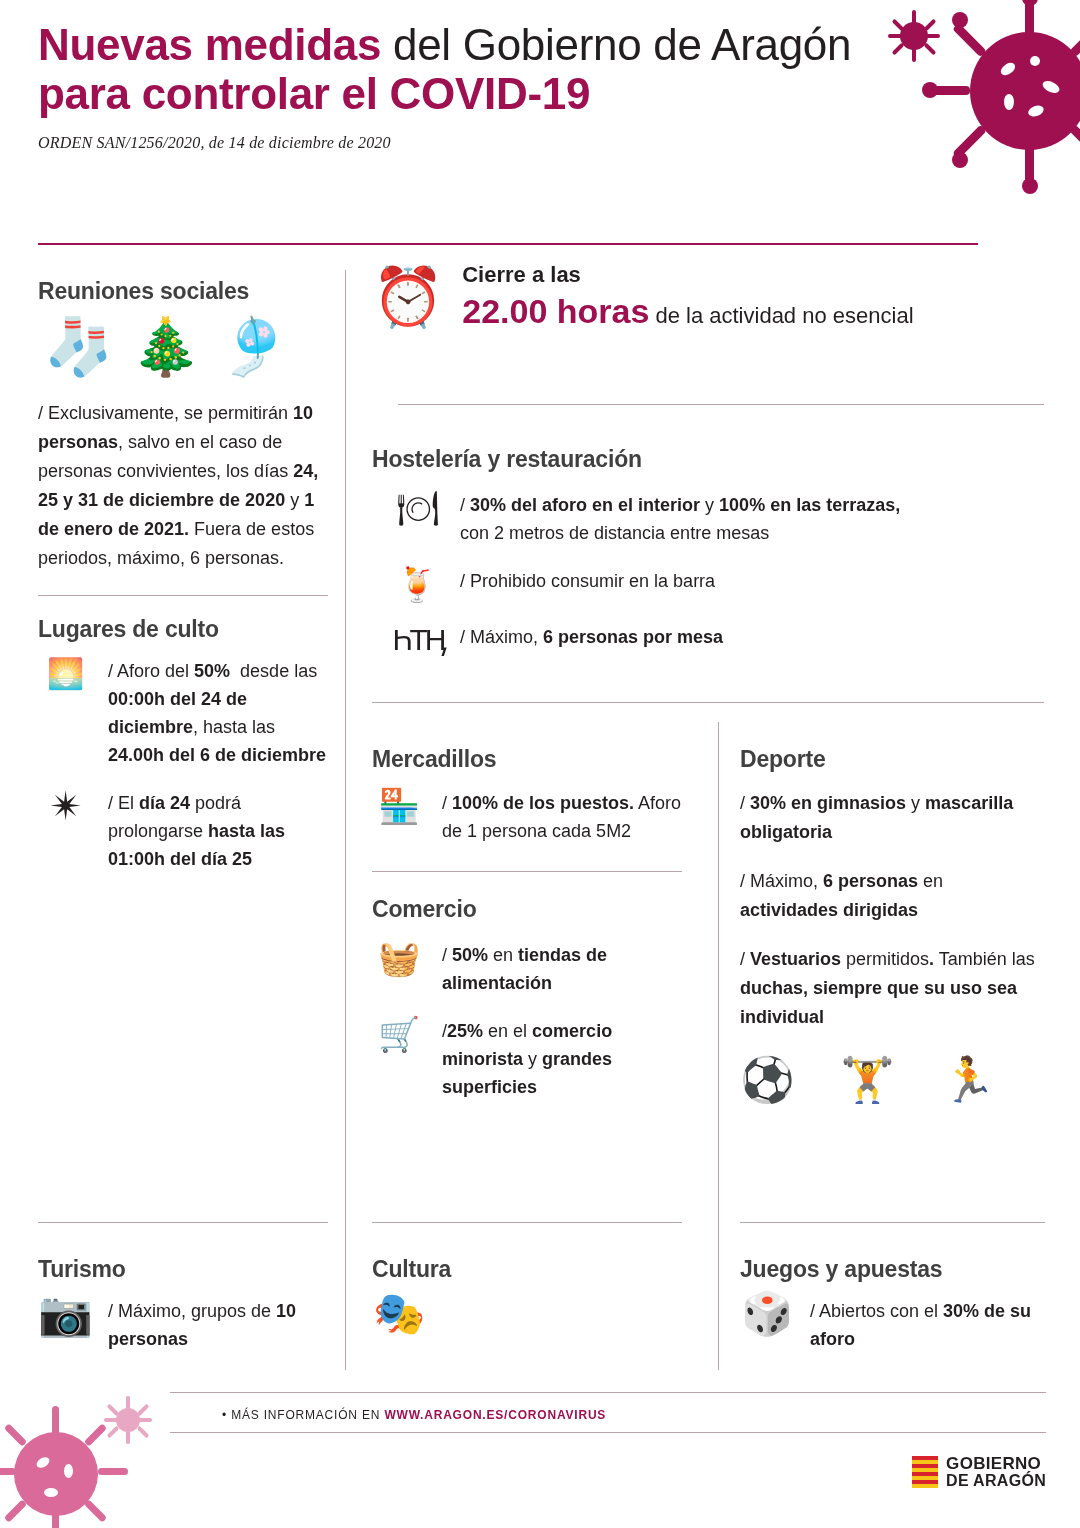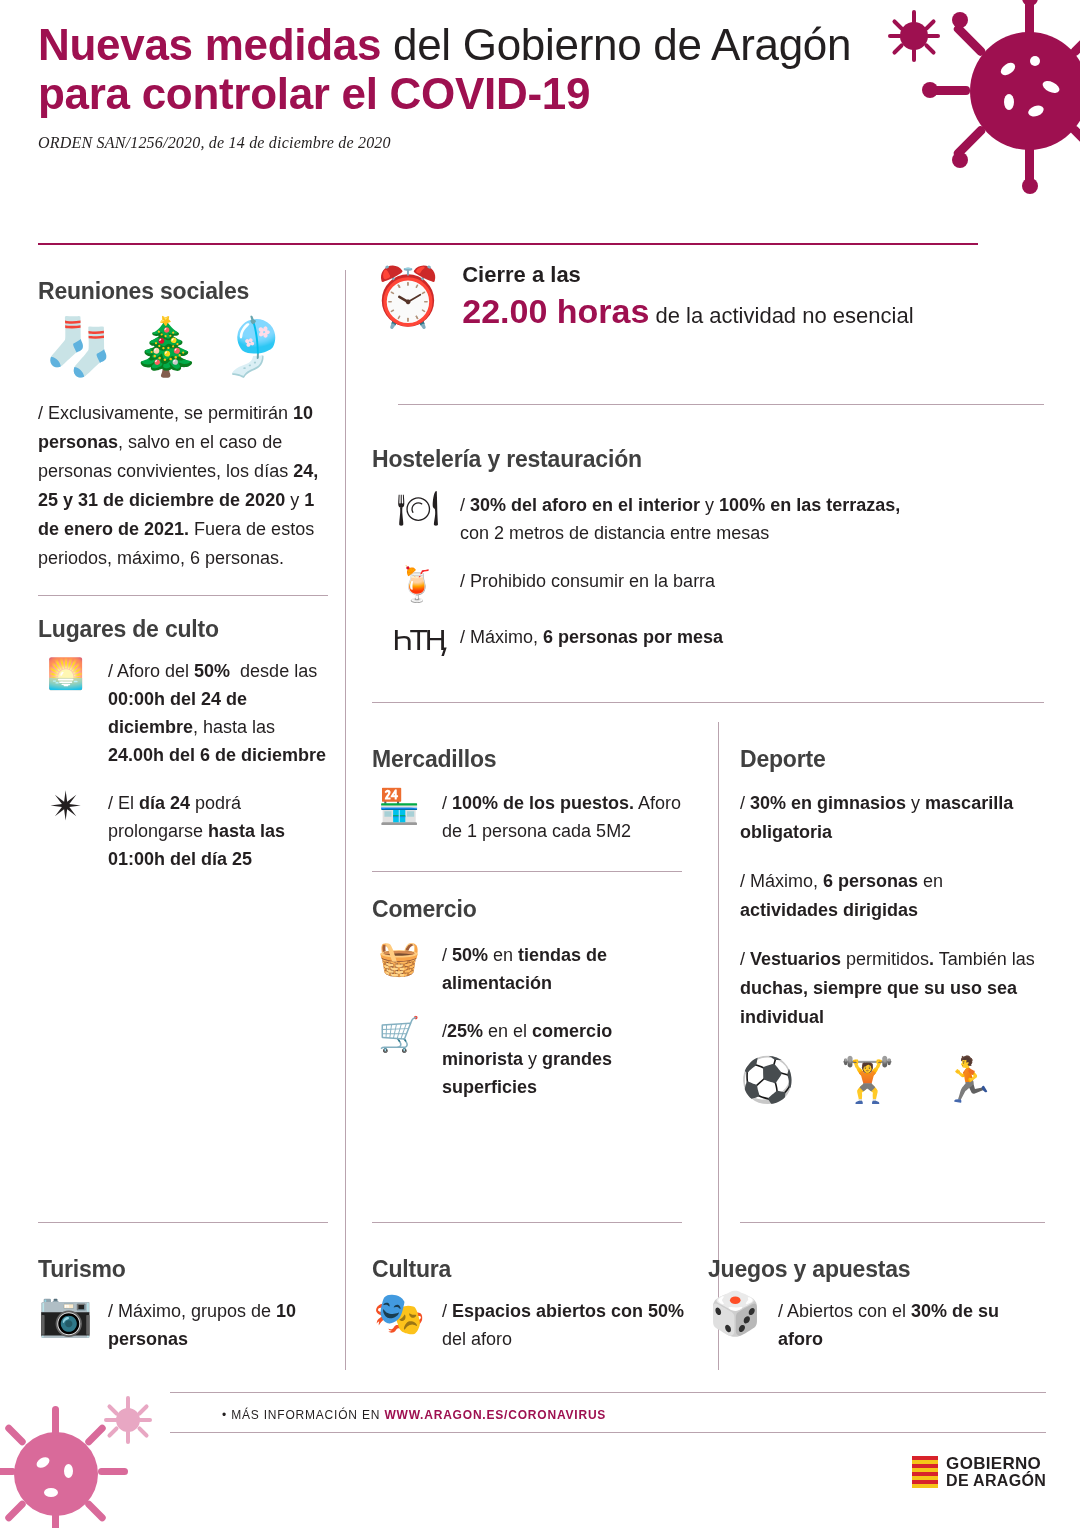--- a/index.html
+++ b/index.html
@@ -219,21 +219,21 @@
   .hr-bottom3 {
     position: absolute;
     left: 740px;
     top: 1222px;
     width: 305px;
     height: 1px;
     background: #b9a3ae;
   }
   .bot-turismo { position: absolute; left: 38px; top: 1240px; width: 300px; }
   .bot-cultura { position: absolute; left: 372px; top: 1240px; width: 320px; }
-  .bot-juegos  { position: absolute; left: 708px; top: 1240px; width: 310px; }
+  .bot-juegos  { position: absolute; left: 740px; top: 1240px; width: 310px; }
 
   
   .hr-footer {
     position: absolute;
     left: 170px;
     top: 1392px;
     width: 876px;
     height: 1px;
     background: #b9a3ae;
   }
@@ -457,21 +457,20 @@
     <div class="item" style="margin-top:12px;">
       <div class="icon" style="font-size:44px;">📷</div>
       <div class="txt">/ Máximo, grupos de <b>10 personas</b></div>
     </div>
   </div>
 
   <div class="bot-cultura">
     <h2 class="sec">Cultura</h2>
     <div class="item" style="margin-top:12px;">
       <div class="icon" style="font-size:42px;">🎭</div>
-      <div class="txt">/ <b>Espacios abiertos con 50%</b> del aforo</div>
     </div>
   </div>
 
   <div class="bot-juegos">
     <h2 class="sec">Juegos y apuestas</h2>
     <div class="item" style="margin-top:12px;">
       <div class="icon" style="font-size:42px;">🎲</div>
       <div class="txt">/ Abiertos con el <b>30% de su aforo</b></div>
     </div>
   </div>

